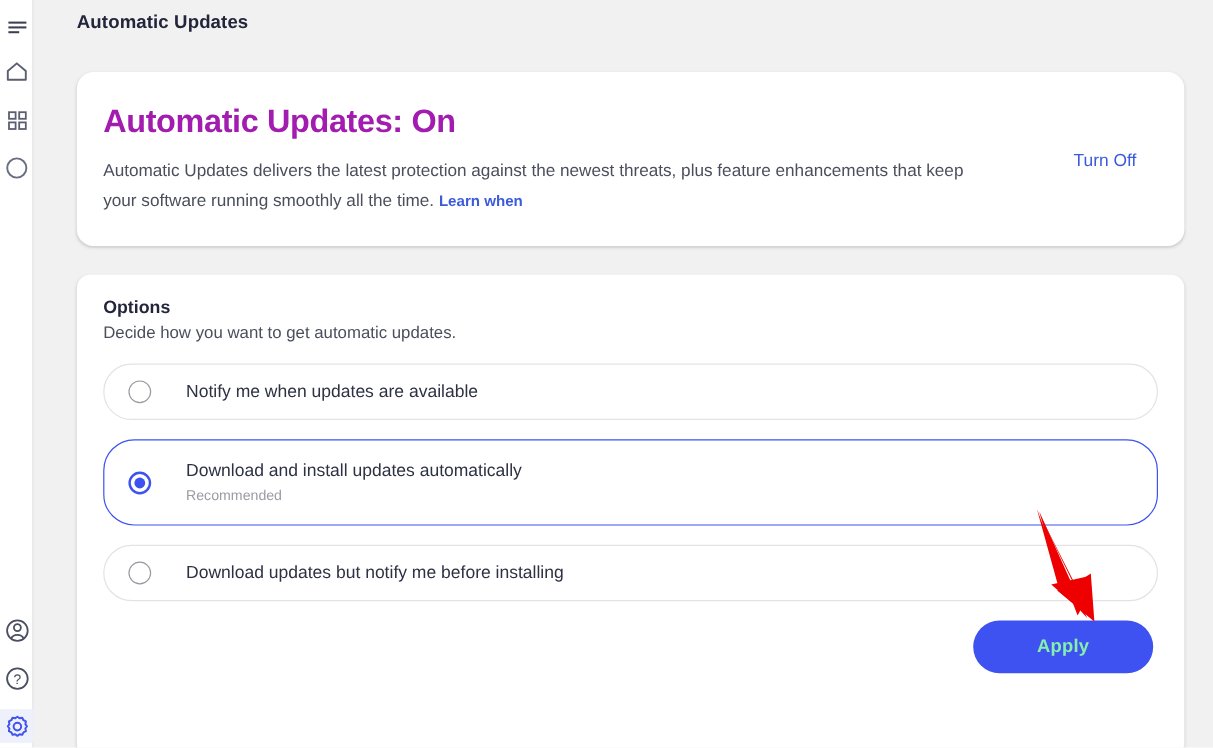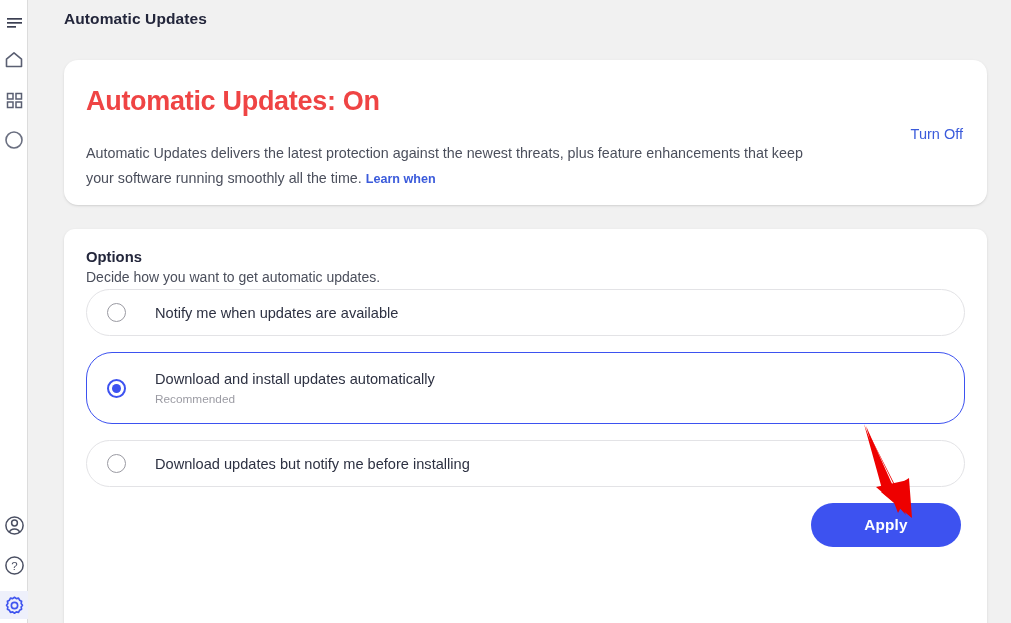--- a/index.html
+++ b/index.html
@@ -67,39 +67,39 @@
   
   .status-card {
     position: relative;
     padding: 26px 28px 26px 22px;
     margin-bottom: 24px;
     height: 145px;
   }
   .status-title {
     font-size: 27px;
     font-weight: bold;
-    color: #ef4444;
+    color: #a21caf;
     letter-spacing: -0.3px;
-    margin-bottom: 24px;
+    margin-bottom: 14px;
   }
   .status-desc {
     font-size: 14.3px;
     line-height: 1.72;
     color: #4b4f5c;
     max-width: 742px;
   }
   .link {
     color: #3b5bdb;
     text-decoration: none;
     font-size: 12.6px;
     font-weight: bold;
   }
   .turn-off {
     position: absolute;
-    right: 24px;
+    right: 40px;
     top: 66px;
     font-size: 14.5px;
     color: #3b5bdb;
     font-weight: normal;
     text-decoration: none;
     cursor: pointer;
   }
 
   
   .options-card {
@@ -110,21 +110,21 @@
   }
   .options-title {
     font-size: 14.8px;
     font-weight: bold;
     color: #23263b;
     margin-bottom: 4px;
   }
   .options-sub {
     font-size: 14px;
     color: #4b4f5c;
-    margin-bottom: 4px;
+    margin-bottom: 18px;
   }
 
   .option-row {
     display: flex;
     align-items: center;
     border: 1px solid #e3e3e6;
     border-radius: 24px;
     height: 47px;
     padding: 0 0 0 20px;
     margin-bottom: 16px;
@@ -172,21 +172,21 @@
   }
 
   .apply-wrap {
     display: flex;
     justify-content: flex-end;
     padding-right: 4px;
     margin-top: 14px;
   }
   .apply-btn {
     background: #3d52f0;
-    color: #ffffff;
+    color: #86efac;
     border: none;
     border-radius: 24px;
     width: 150px;
     height: 44px;
     font-size: 15.3px;
     font-weight: bold;
     font-family: "Liberation Sans", sans-serif;
     cursor: pointer;
     letter-spacing: 0.2px;
   }

